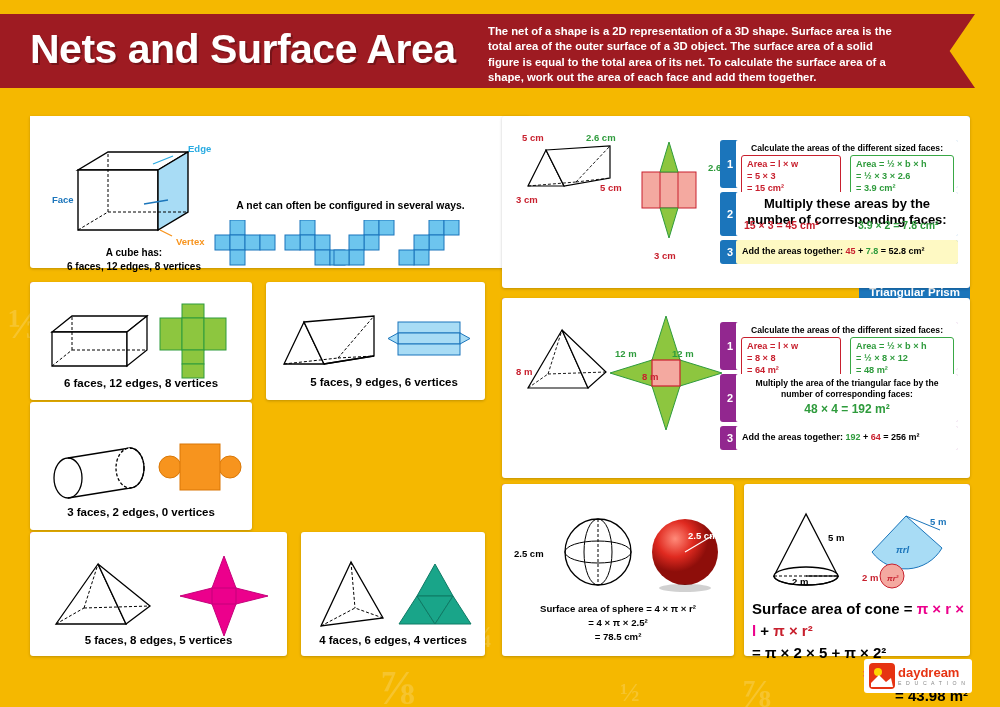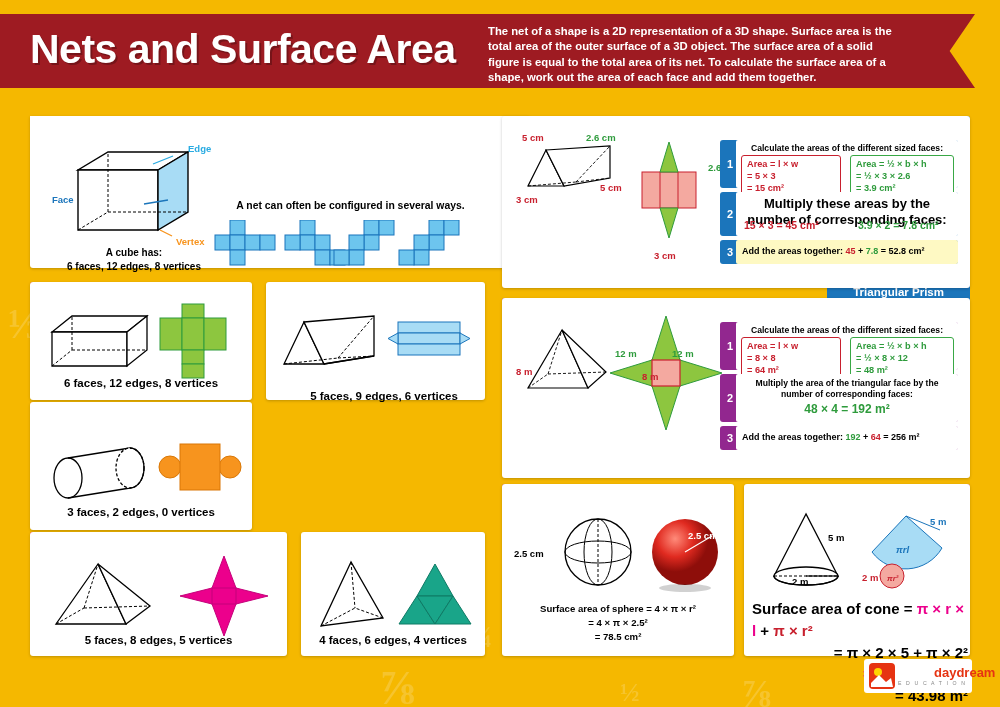--- a/index.html
+++ b/index.html
@@ -29,21 +29,21 @@
   }
   .header-desc {
     position:absolute; left:488px; top:24px; width:410px;
     color:#ffffff; font-size:11.3px; line-height:1.35; font-weight:bold;
   }
 
   
   .panel { position:absolute; background:#ffffff; border-radius:3px; box-shadow:0 1px 3px rgba(0,0,0,0.22); }
   .tab {
     position:absolute; height:20px; line-height:20px;
-    color:#fff; font-size:11.5px; font-weight:bold; padding:0 26px;
+    color:#fff; font-size:11.5px; font-weight:bold; padding:0 10px;
     border-radius:3px 3px 0 0;
   }
   .caption { position:absolute; width:100%; text-align:center; font-size:11.5px; font-weight:bold; color:#000; }
 
   
   .c-red{background:#C8202E;} .c-blue{background:#1B75BB;}
   .c-orange{background:#F07F13;} .c-purple{background:#92278F;} .c-pink{background:#EC008C;}
   .c-teal{background:#00A79D;} .c-darkred{background:#9E1B22;}
 
   
@@ -210,21 +210,21 @@
     </svg>
     <svg width="84" height="58" style="position:absolute;left:122px;top:32px;">
       <g fill="#A8DCF5" stroke="#1B75BB" stroke-width="1">
         <rect x="10" y="8" width="62" height="11"></rect>
         <rect x="10" y="19" width="62" height="11"></rect>
         <rect x="10" y="30" width="62" height="11"></rect>
         <polygon points="10,19 10,30 0,24.5"></polygon>
         <polygon points="72,19 72,30 82,24.5"></polygon>
       </g>
     </svg>
-    <div class="caption" style="top:108px;padding-left:17px;">5 faces, 9 edges, 6 vertices</div>
+    <div class="caption" style="top:94px;padding-left:17px;">5 faces, 9 edges, 6 vertices</div>
   </div>
 
   <div class="tab c-orange" id="cylinder-tab">Cylinder</div>
   <div class="panel" id="cylinder-panel" style="height:128px;">
     <svg width="112" height="74" style="position:absolute;left:12px;top:28px;">
       <ellipse cx="26" cy="48" rx="14" ry="20" fill="#fff" stroke="#000" stroke-width="1.3"></ellipse>
       <line x1="26" y1="28" x2="88" y2="18" stroke="#000" stroke-width="1.3"></line>
       <line x1="26" y1="68" x2="88" y2="58" stroke="#000" stroke-width="1.3"></line>
       <ellipse cx="88" cy="38" rx="14" ry="20" fill="#fff" stroke="#000" stroke-width="1.3" stroke-dasharray="3,2"></ellipse>
       <path d="M88 18 A14 20 0 0 1 88 58" fill="none" stroke="#000" stroke-width="1.3"></path>
@@ -439,29 +439,29 @@
       <circle cx="28" cy="66" r="12" fill="#F4A9A0" stroke="#C8202E" stroke-width="1"></circle>
       <line x1="42" y1="6" x2="76" y2="20" stroke="#1B75BB" stroke-width="1"></line>
     </svg>
     <div class="lbl blu-txt" style="position:absolute;left:186px;top:32px;">5 m</div>
     <div class="lbl" style="position:absolute;left:152px;top:60px;color:#1B75BB;font-style:italic;">πrl</div>
     <div class="lbl red-txt" style="position:absolute;left:118px;top:88px;">2 m</div>
     <div class="lbl" style="position:absolute;left:143px;top:90px;color:#C8202E;font-style:italic;font-size:8px;">πr²</div>
 
     <div style="position:absolute;left:8px;top:114px;width:216px;font-size:15px;font-weight:bold;line-height:1.45;">
       <div><span>Surface area of cone = </span><span class="pnk-txt"></span><span style="color:#EC008C;">π × r × l</span><span> + </span><span style="color:#C8202E;">π × r²</span></div>
-      <div style="text-align:right;">= π × 2 × 5 + π × 2²</div>
+      <div style="">= π × 2 × 5 + π × 2²</div>
       <div style="text-align:right;color:#EC008C;"><span style="color:#EC008C;">= 31.41</span><span style="color:#000;"> + </span><span style="color:#C8202E;">12.57</span></div>
       <div style="text-align:right;">= 43.98 m²</div>
     </div>
   </div>
 
   <div class="footer-logo">
     <svg width="26" height="26" style="position:absolute;left:5px;top:4px;">
       <rect x="0" y="0" width="26" height="26" rx="4" fill="#E63312"></rect>
       <circle cx="9" cy="9" r="4" fill="#FFD400"></circle>
       <path d="M2 20 L10 12 L17 19 L22 15 L24 24 L2 24 Z" fill="#ffffff"></path>
     </svg>
-    <div style="position:absolute;left:34px;top:6px;font-size:13px;font-weight:bold;color:#E63312;margin-left:36px;">daydream</div>
+    <div style="position:absolute;left:34px;top:6px;font-size:13px;font-weight:bold;color:#E63312;">daydream</div>
     <div style="position:absolute;left:34px;top:21px;font-size:5.2px;letter-spacing:1.6px;color:#888;">E D U C A T I O N</div>
   </div>
 
 </div>
 
 </body></html>

